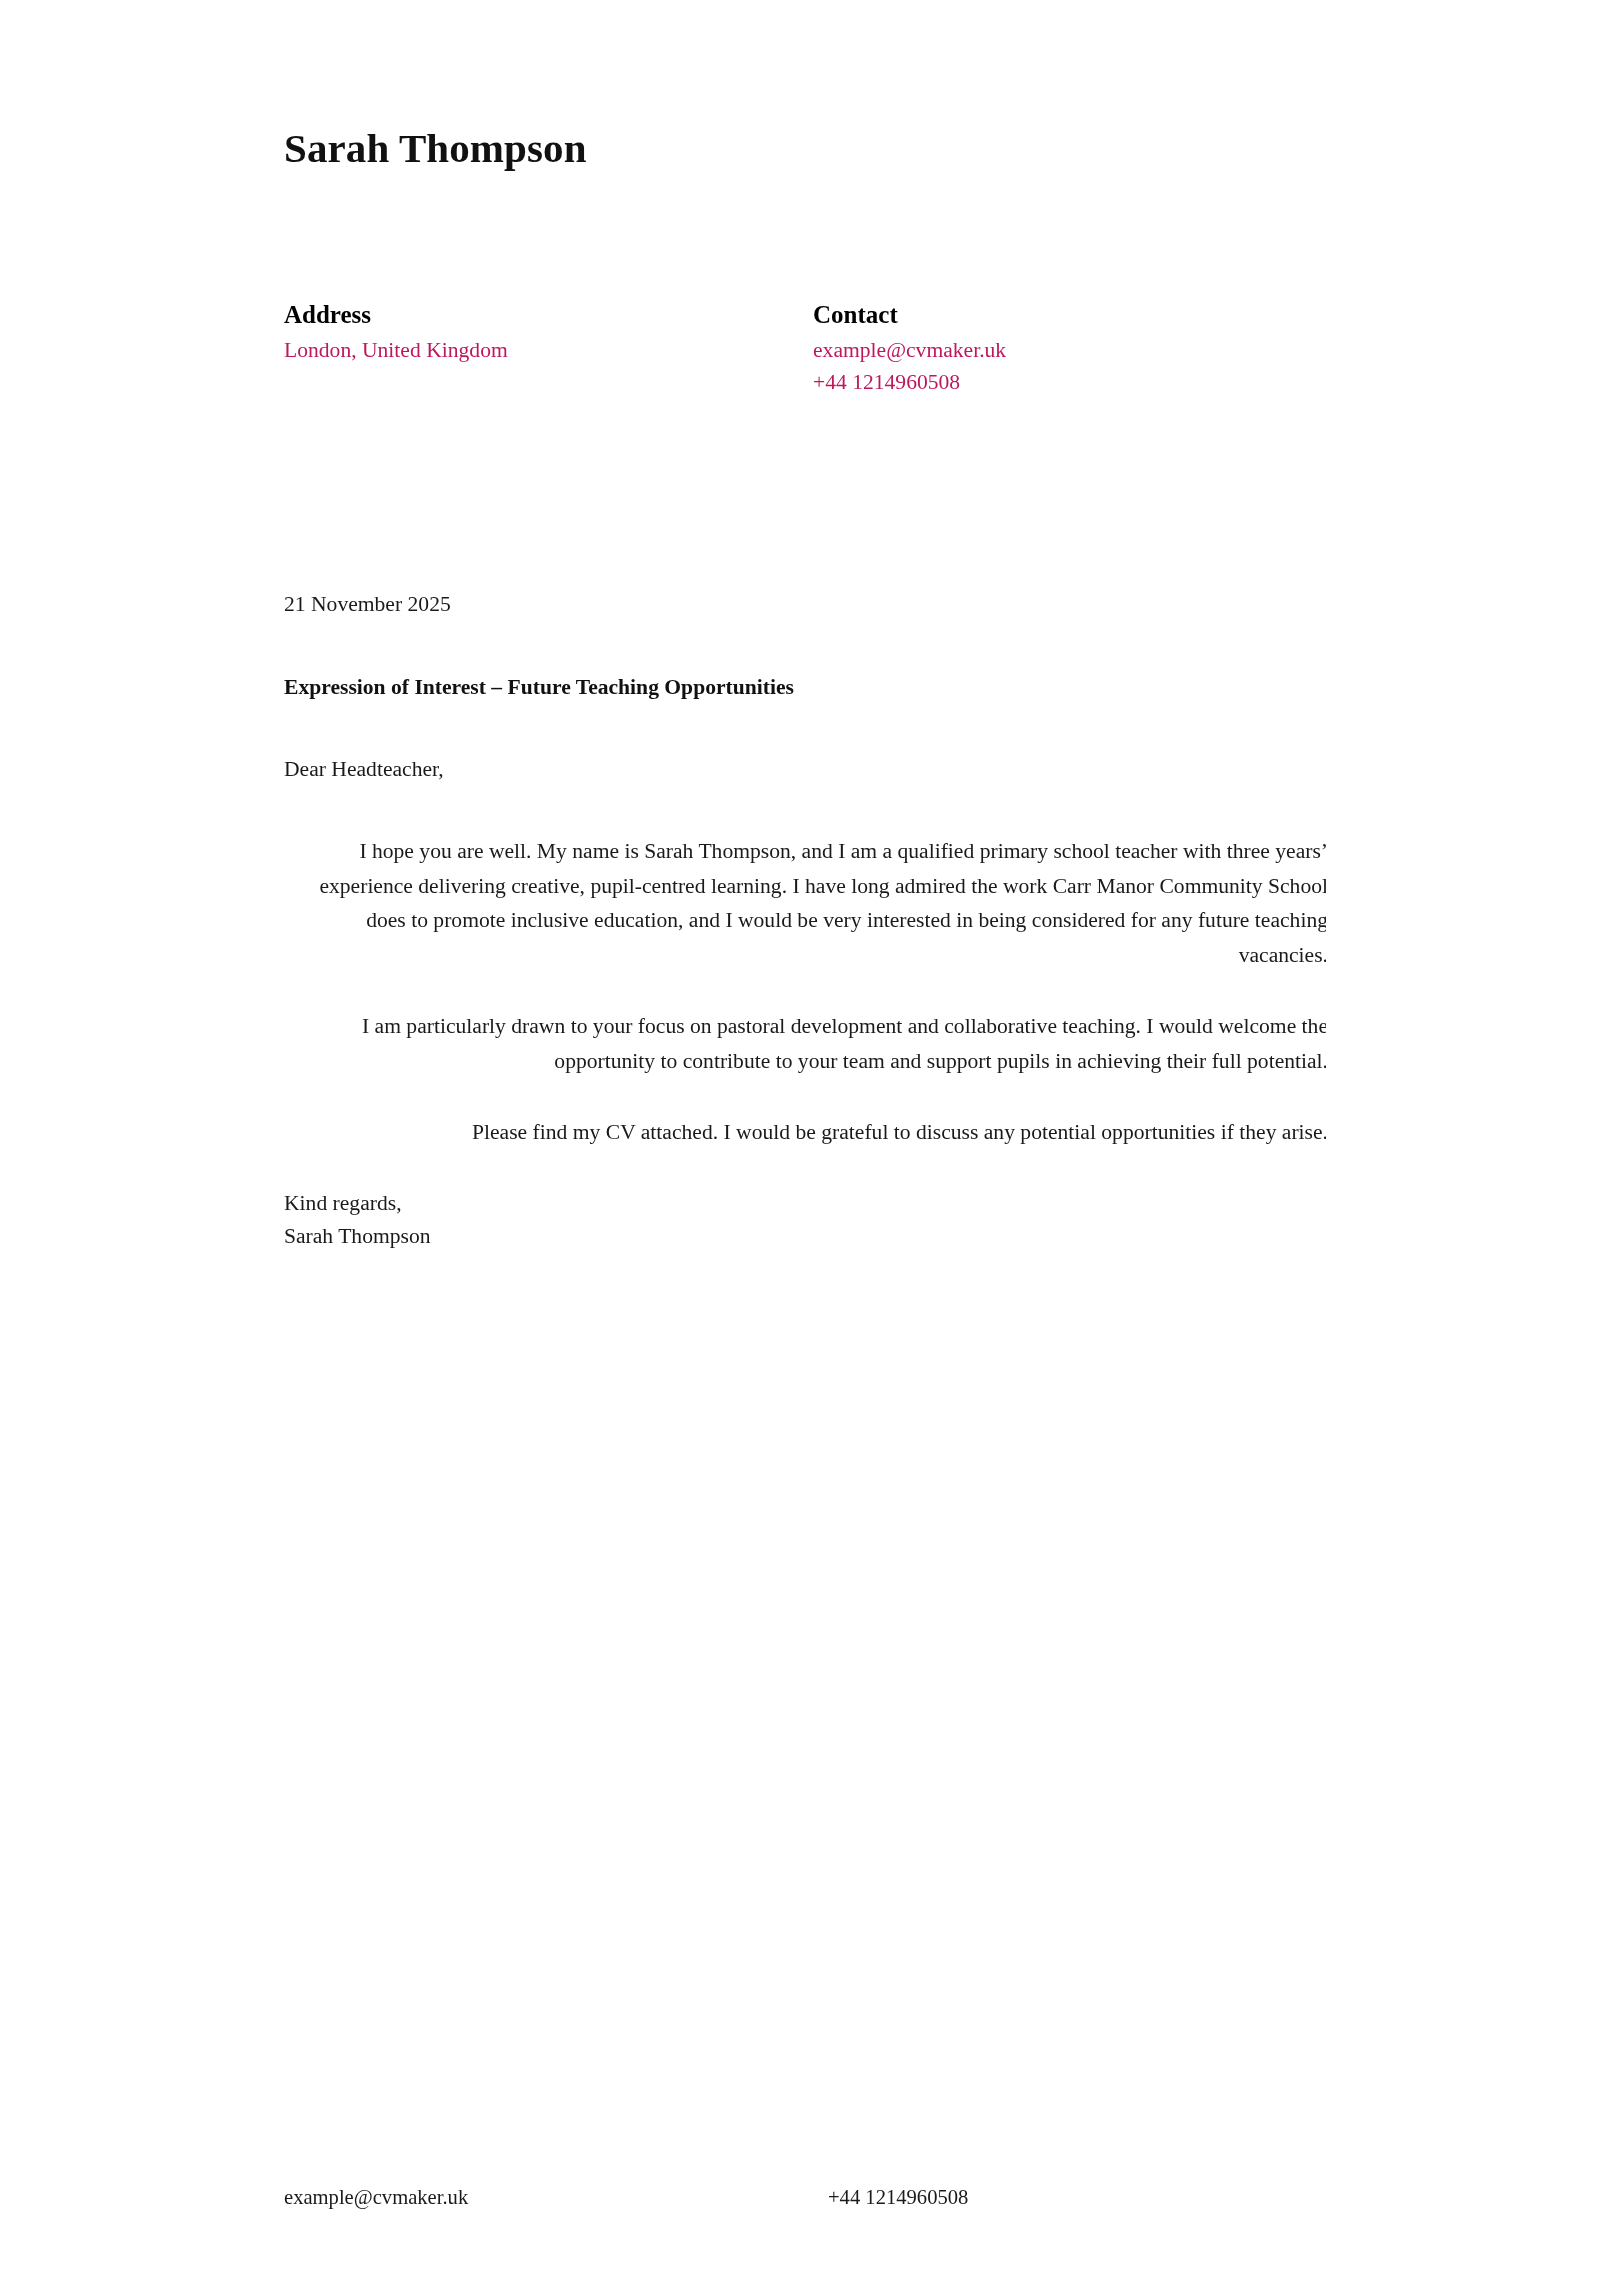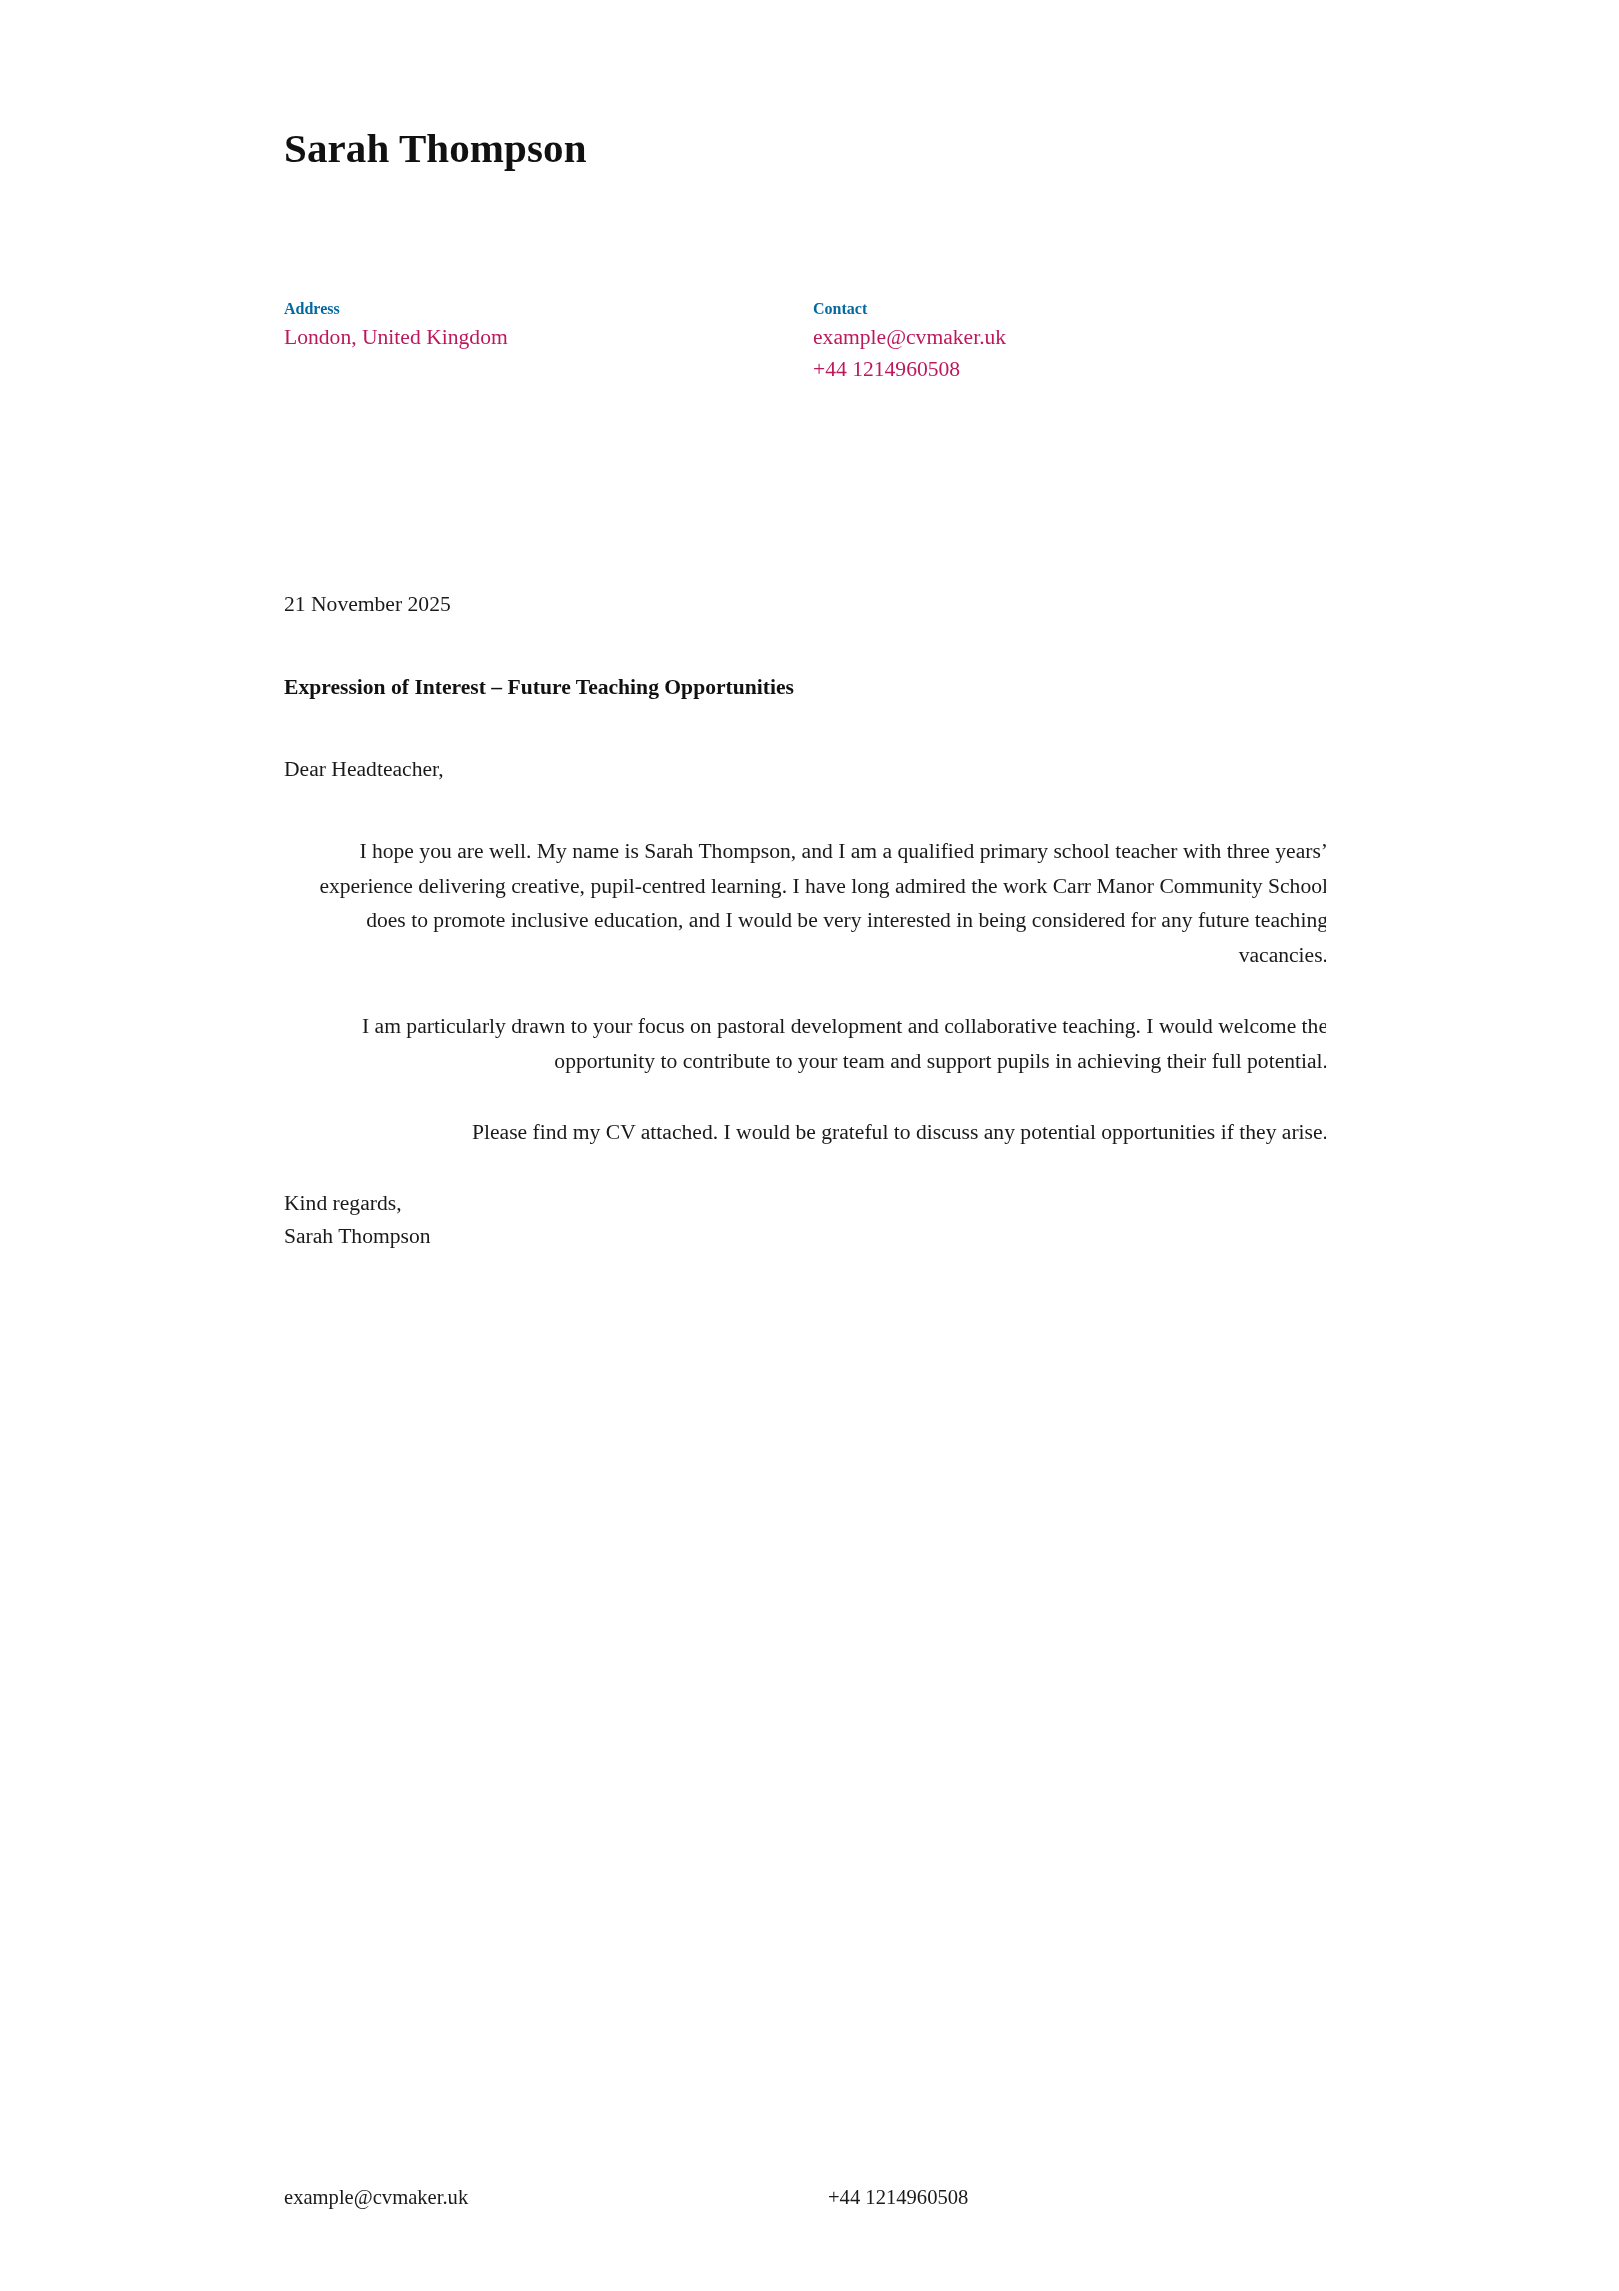--- a/index.html
+++ b/index.html
@@ -48,25 +48,25 @@
     flex-direction: row;
   }
   .contact-col {
     display: flex;
     flex-direction: column;
   }
   .contact-col.address-col { width: 529px; }
   .contact-col.contact-col-right { width: 529px; justify-content: flex-end; }
 
   .contact-label {
-    font-size: 16px;
+    font-size: 25px;
     font-weight: bold;
     line-height: 1.45;
     margin: 0 0 2px 0;
-    color: #0369a1;
+    color: #000000;
   }
   .contact-value {
     font-size: 21.6px;
     font-weight: normal;
     line-height: 1.48;
     margin: 0;
     color: #be185d;
   }
 
   

